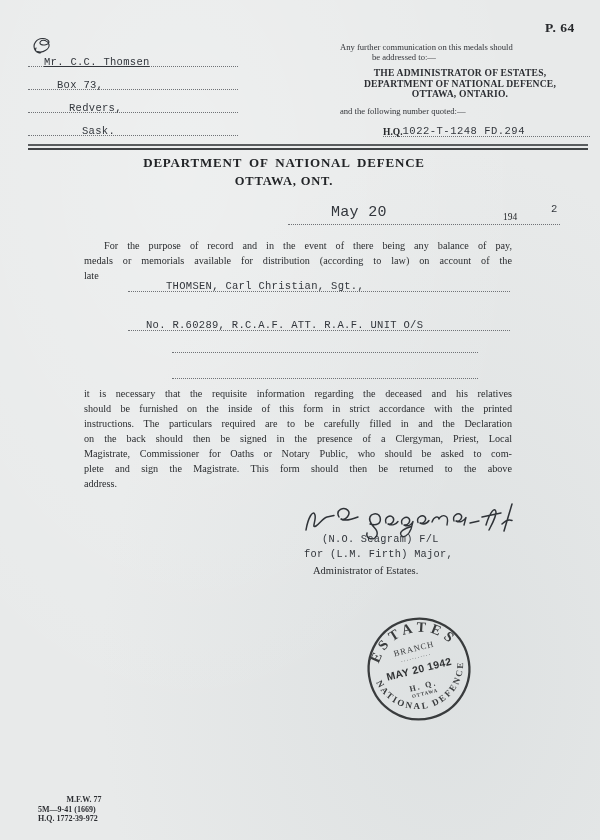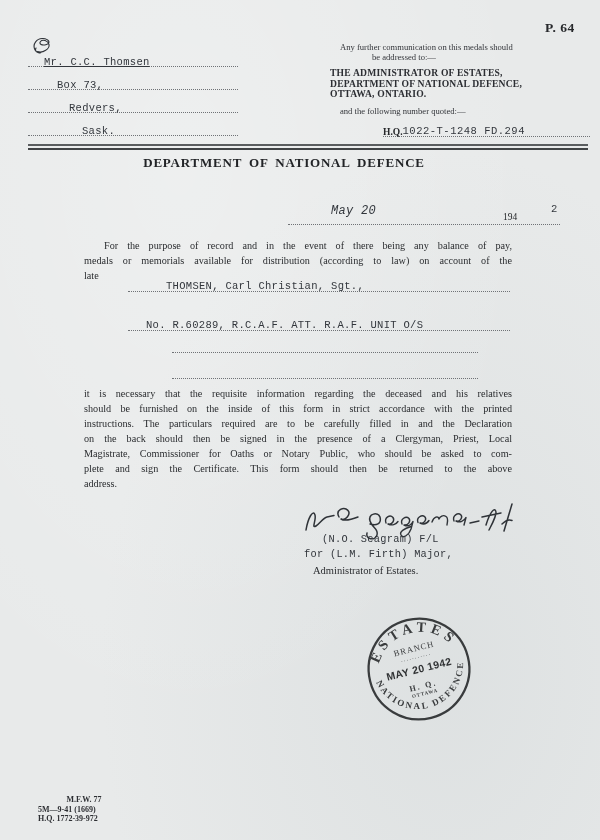--- a/index.html
+++ b/index.html
@@ -15,21 +15,21 @@
   
   .memo-title{font-weight:bold;font-size:18px;letter-spacing:1.2px;word-spacing:7px;}
   .page-num{font-weight:bold;font-size:13.5px;letter-spacing:.5px;}
   
   .tw{font-family:"Liberation Mono", monospace;color:#32363c;letter-spacing:.3px;}
   
   .addr-line{border-bottom:1px dotted #6f7276;height:20px;}
   .addr-line span{display:inline-block;font-size:10.5px;transform:translateY(5px);}
   
   .note{font-size:8.6px;line-height:10px;color:#33353a;}
-  .office{font-size:9.6px;line-height:10.5px;font-weight:bold;color:#2c2e33;letter-spacing:.2px;}
+  .office{font-size:9.6px;line-height:10.5px;text-align:center;font-weight:bold;color:#2c2e33;letter-spacing:.2px;}
   .file-line{border-bottom:1px dotted #6f7276;height:18px;white-space:nowrap;}
   .file-line .pref{font-size:9.5px;font-weight:bold;}
   .file-line .num{font-size:10.5px;letter-spacing:.5px;}
   
   .dbl-rule{height:2px;border-top:2px solid #5a5d5f;border-bottom:2.6px solid #404345;}
   
   .lh{text-align:center;font-weight:bold;color:#222427;}
   .lh1{font-size:13px;letter-spacing:.8px;word-spacing:3px;}
   .lh2{font-size:12.5px;letter-spacing:.8px;margin-top:3px;}
   
@@ -89,24 +89,25 @@
   </div>
   <div class="abs note" style="left:340px;top:106px;">and the following number quoted:—</div>
   <div class="abs file-line" style="left:383px;top:118px;width:207px;">
     <span class="pref" style="display:inline-block;transform:translateY(3px);">H.Q.</span><span class="tw num" style="display:inline-block;transform:translateY(2px);text-align:center;">1022-T-1248 FD.294</span>
   </div>
 
   <div class="abs dbl-rule" style="left:28px;top:144px;width:560px;"></div>
 
   <div class="abs lh" style="left:64px;top:155px;width:440px;">
     <div class="lh1">DEPARTMENT OF NATIONAL DEFENCE</div>
+    <div class="lh2">OTTAWA, ONT.</div>
   </div>
 
   <div class="abs date-rule" style="left:288px;top:208px;width:272px;"></div>
-  <div class="abs tw" style="left:331px;top:204px;font-size:12px;font-style:italic;">May 20</div>
+  <div class="abs tw" style="left:331px;top:204px;font-size:15px;">May 20</div>
   <div class="abs" style="left:503px;top:212px;font-size:9.5px;">194</div>
   <div class="abs tw" style="left:551px;top:203px;font-size:10.5px;">2</div>
 
   <div class="abs body-par" style="left:84px;top:238px;width:428px;">
     <div class="jline indent">For the purpose of record and in the event of there being any balance of pay,</div>
     <div class="jline">medals or memorials available for distribution (according to law) on account of the</div>
     <div>late</div>
   </div>
 
   <div class="abs fill-line" style="left:128px;top:271px;width:382px;">
@@ -117,21 +118,21 @@
   </div>
   <div class="abs fill-line" style="left:172px;top:332px;width:306px;"></div>
   <div class="abs fill-line" style="left:172px;top:358px;width:306px;"></div>
 
   <div class="abs body-par" style="left:84px;top:386px;width:428px;">
     <div class="jline"><span>it is necessary that  the requisite information regarding the deceased and his relatives</span></div>
     <div class="jline"><span>should be furnished on the inside of this form </span><span class="ul">in strict accordance with the printed</span></div>
     <div class="jline"><span class="ul">instructions.</span><span>  The particulars required are to be carefully filled in and the Declaration</span></div>
     <div class="jline"><span>on the back should then be signed </span><span class="ul">in the presence of a Clergyman, Priest, Local</span></div>
     <div class="jline"><span class="ul">Magistrate, Commissioner for Oaths or Notary Public,</span><span> who should be asked to com-</span></div>
-    <div class="jline"><span>plete and sign the Certificate.  This form should then be returned to the above</span></div>
+    <div class="jline"><span>plete and sign the Magistrate.  This form should then be returned to the above</span></div>
     <div><span>address.</span></div>
   </div>
 
   <svg class="abs" style="left:298px;top:498px;" width="215" height="44" viewBox="0 0 215 44" role="img" aria-label="N-O. Seagram F/L">
     <path class="ink" stroke-width="1.5" d="M8,32 C10,20 15,11 17,17 C18.5,22 13,31 18,28 C22,25.5 25,20 29,19 L36,17.5"></path>
     <path class="ink" stroke-width="1.5" d="M41,19 C37,12 46,8 50,12.5 C53,16 48,23 43,21 C47,23.5 55,21 60,19"></path>
     <path class="ink" stroke-width="1.5" d="M72,26 C78,28 84,26 82,19 C80,13.5 70,15.5 72,23 C74,30 81,30.5 79,37 C77,43.5 67,41 69,35"></path>
     <path class="ink" stroke-width="1.4" d="M88,25 C86,19.5 92,16 95,19.5 C97,22.5 94,27 90,26 C94,28 98,26.5 100,23.5 M104,26 C102,21 108,17.5 111,20.5 C113,23.5 110,27.5 106,27 C110,29 113,27 115,23.5 L113,31 C111,37 105,41 103,37 C101,33.5 107,30.5 113,28.5"></path>
     <path class="ink" stroke-width="1.4" d="M120,24.5 C118,19.5 124,16 127,19 C129,21.5 126,26 122,25 C126,27 129,25.5 131,22.5 M134,24 C136,18.5 140,17.5 141,21 C142,18.5 145,16.5 148,18.5 C151,20.5 149,25 149,27"></path>
     <path class="ink" stroke-width="1.4" d="M156,23 C154,17.5 160,14 163,17 C165,19.5 162,24 158,23 C162,25 166,23 168,19.5 L166,27 M172,25 L181,23"></path>

